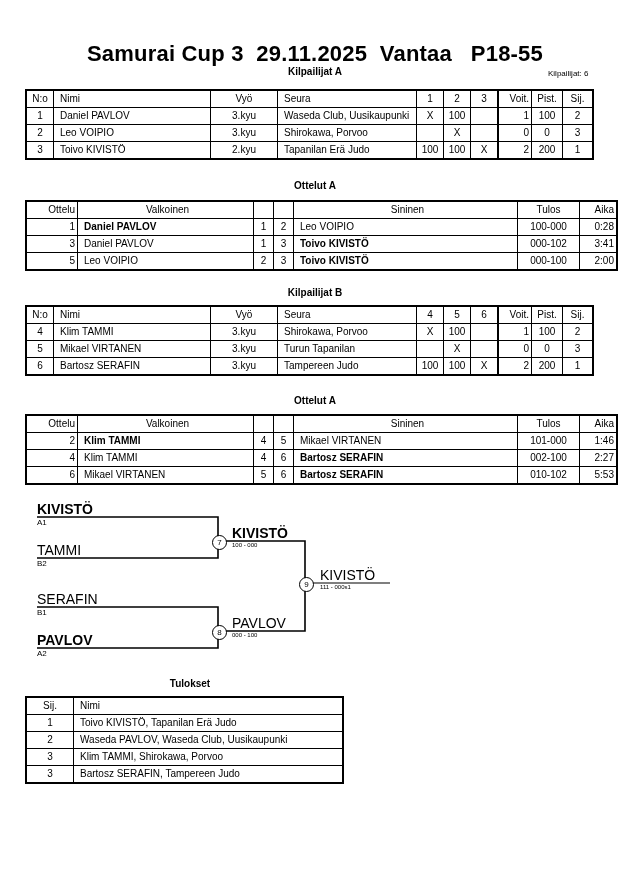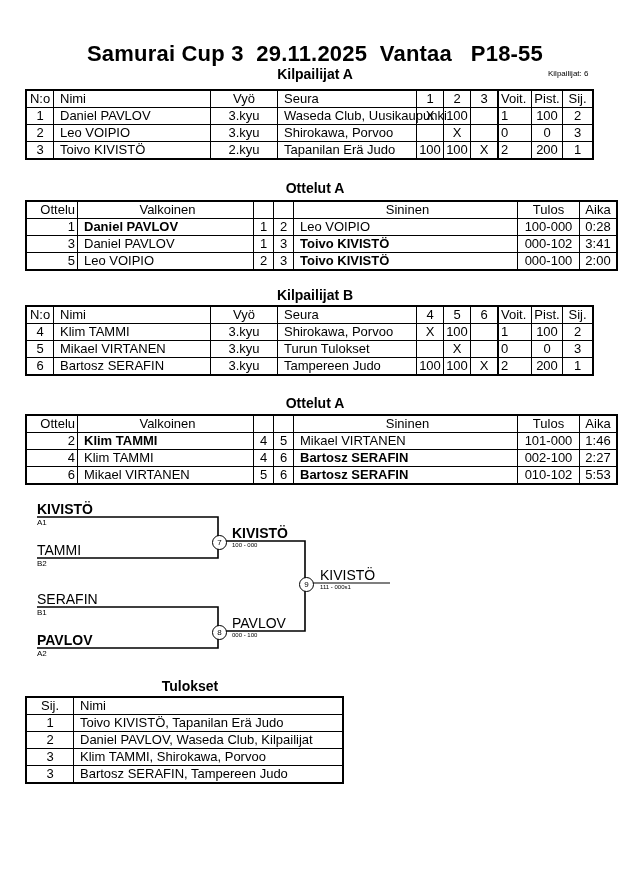--- a/index.html
+++ b/index.html
@@ -26,37 +26,37 @@
     font-size: 22px;
     font-weight: bold;
     letter-spacing: 0.2px;
     white-space: pre;
   }
   .pool-heading {
     position: absolute;
     width: 630px;
     left: 0;
     text-align: center;
-    font-size: 14px;
+    font-size: 10px;
     font-weight: bold;
   }
   .count-label {
     position: absolute;
     top: 69px;
     left: 548px;
     font-size: 8px;
     white-space: pre;
   }
 
   
   table {
     border-collapse: collapse;
     table-layout: fixed;
     position: absolute;
-    font-size: 13px;
+    font-size: 10px;
   }
   table td, table th {
     border: 1px solid #000;
     padding: 0 2px;
     height: 16px;
     line-height: 16px;
     font-weight: normal;
     overflow: visible;
     white-space: nowrap;
   }
@@ -68,36 +68,36 @@
     text-align: center;
   }
 
   
   .comp-table { left: 25px; width: 487px; }
   .comp-table .c-no    { width: 22px; text-align: center; }
   .comp-table .c-name  { width: 148px; text-align: left; padding-left: 6px; }
   .comp-table .c-belt  { width: 62px; text-align: center; }
   .comp-table .c-club  { width: 130px; text-align: left; padding-left: 6px; }
   .comp-table .c-m     { width: 22px; text-align: center; }
-  .comp-table .c-win   { width: 28px; text-align: left; }
+  .comp-table .c-win   { width: 28px; text-align: right; }
   .comp-table .c-pts   { width: 26px; text-align: center; }
   .comp-table .c-rank  { width: 25px; text-align: center; }
   .comp-table .thick-left { border-left: 2px solid #000; }
   .comp-table td.c-club { overflow: visible; }
   .comp-table td.c-club span { position: relative; z-index: 3; background: transparent; }
 
   
   .match-table { left: 25px; width: 547px; }
   .match-table .m-no     { width: 46px; text-align: right; }
   .match-table .m-white  { width: 167px; text-align: left; padding-left: 6px; }
   .match-table .m-n1     { width: 15px; text-align: center; }
   .match-table .m-n2     { width: 15px; text-align: center; }
   .match-table .m-blue   { width: 215px; text-align: left; padding-left: 6px; }
   .match-table .m-res    { width: 57px; text-align: center; }
-  .match-table .m-time   { width: 32px; text-align: center; }
+  .match-table .m-time   { width: 32px; text-align: right; }
   .match-table th.m-white, .match-table th.m-blue { text-align: center; }
   .bold { font-weight: bold; }
 
   
   .res-table { left: 25px; width: 304px; }
   .res-table .r-rank { width: 42px; text-align: center; }
   .res-table .r-name { width: 260px; text-align: left; padding-left: 6px; }
 
   
   #bracket {
@@ -268,21 +268,21 @@
       <td class="c-m">100</td>
       <td class="c-m"></td>
       <td class="c-win thick-left">1</td>
       <td class="c-pts">100</td>
       <td class="c-rank">2</td>
     </tr>
     <tr>
       <td class="c-no">5</td>
       <td class="c-name">Mikael VIRTANEN</td>
       <td class="c-belt">3.kyu</td>
-      <td class="c-club"><span>Turun Tulokset</span></td>
+      <td class="c-club"><span>Turun Tapanilan</span></td>
       <td class="c-m"></td>
       <td class="c-m">X</td>
       <td class="c-m"></td>
       <td class="c-win thick-left">0</td>
       <td class="c-pts">0</td>
       <td class="c-rank">3</td>
     </tr>
     <tr>
       <td class="c-no">6</td>
       <td class="c-name">Bartosz SERAFIN</td>
@@ -394,21 +394,21 @@
       <th class="r-name">Nimi</th>
     </tr>
   </thead>
   <tbody>
     <tr>
       <td class="r-rank">1</td>
       <td class="r-name">Toivo KIVISTÖ, Tapanilan Erä Judo</td>
     </tr>
     <tr>
       <td class="r-rank">2</td>
-      <td class="r-name">Daniel PAVLOV, Waseda Club, Kilpailijat</td>
+      <td class="r-name">Waseda PAVLOV, Waseda Club, Uusikaupunki</td>
     </tr>
     <tr>
       <td class="r-rank">3</td>
       <td class="r-name">Klim TAMMI, Shirokawa, Porvoo</td>
     </tr>
     <tr>
       <td class="r-rank">3</td>
       <td class="r-name">Bartosz SERAFIN, Tampereen Judo</td>
     </tr>
   </tbody>

